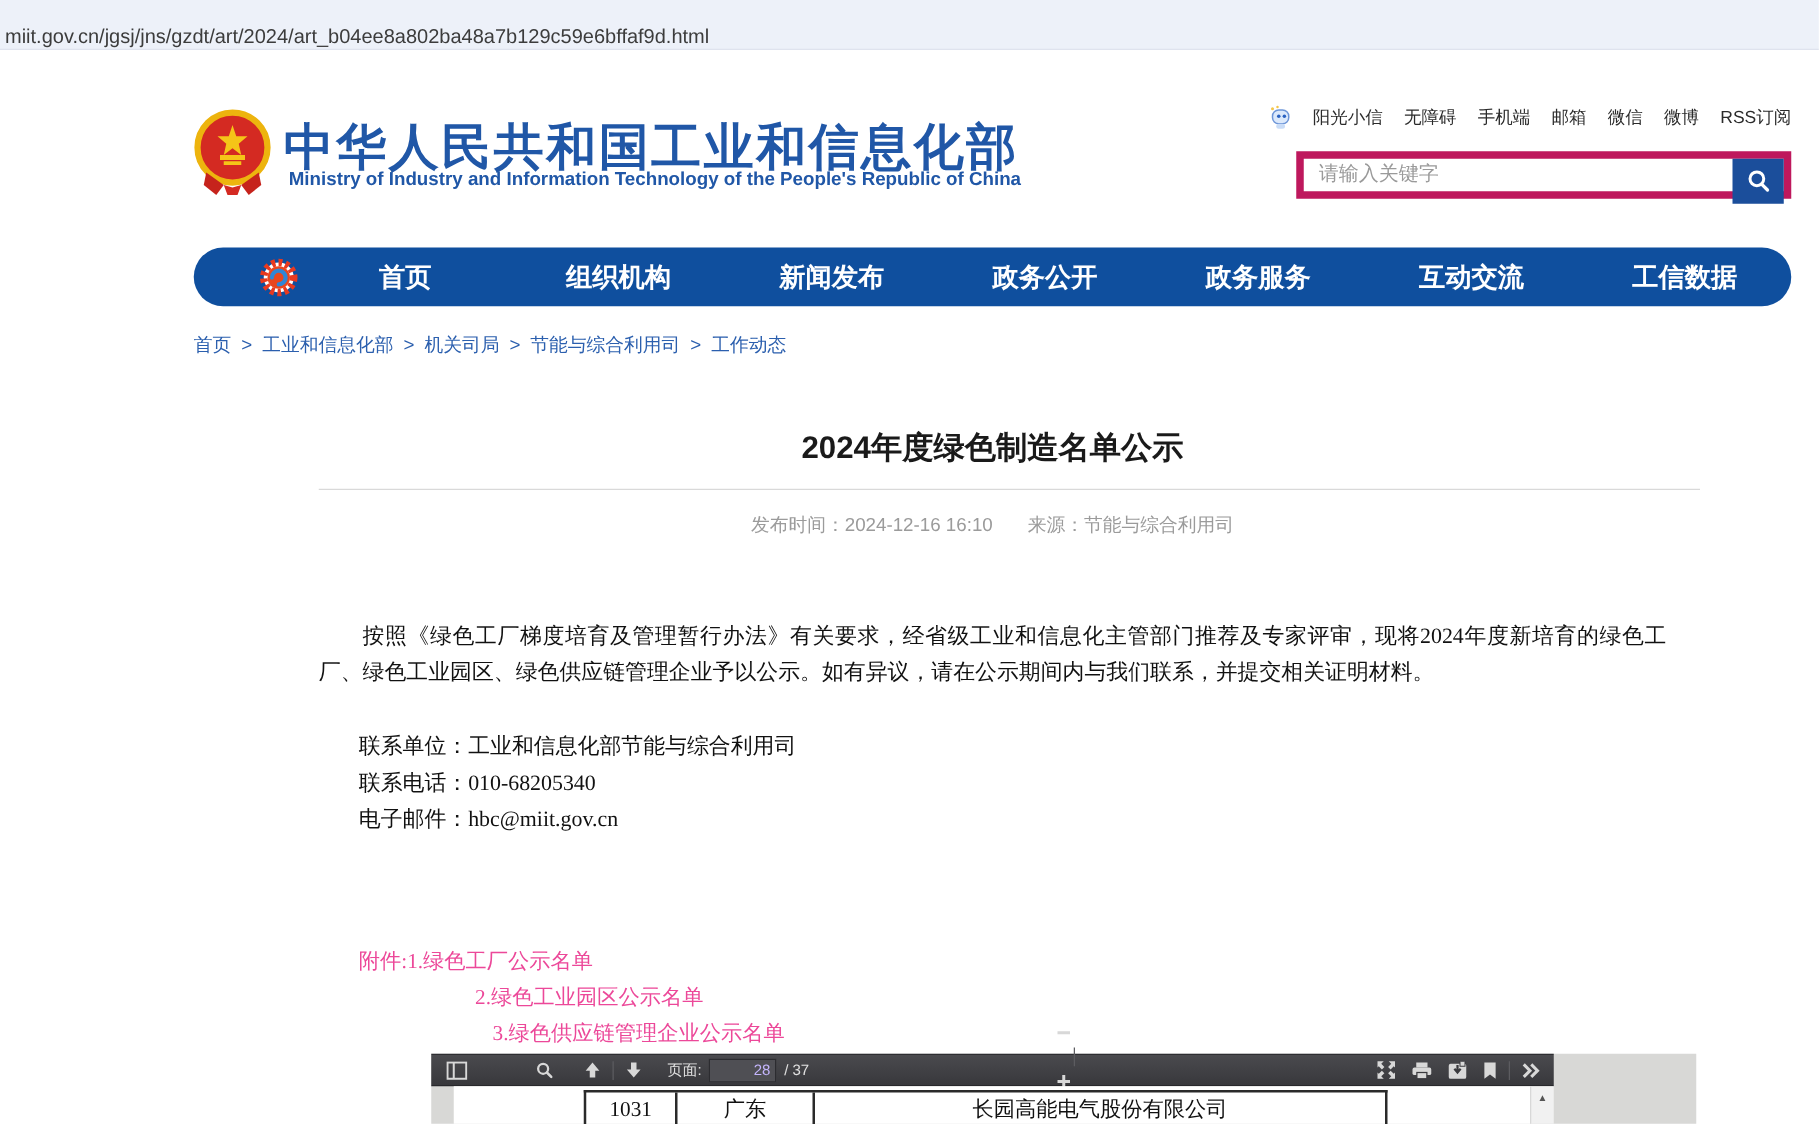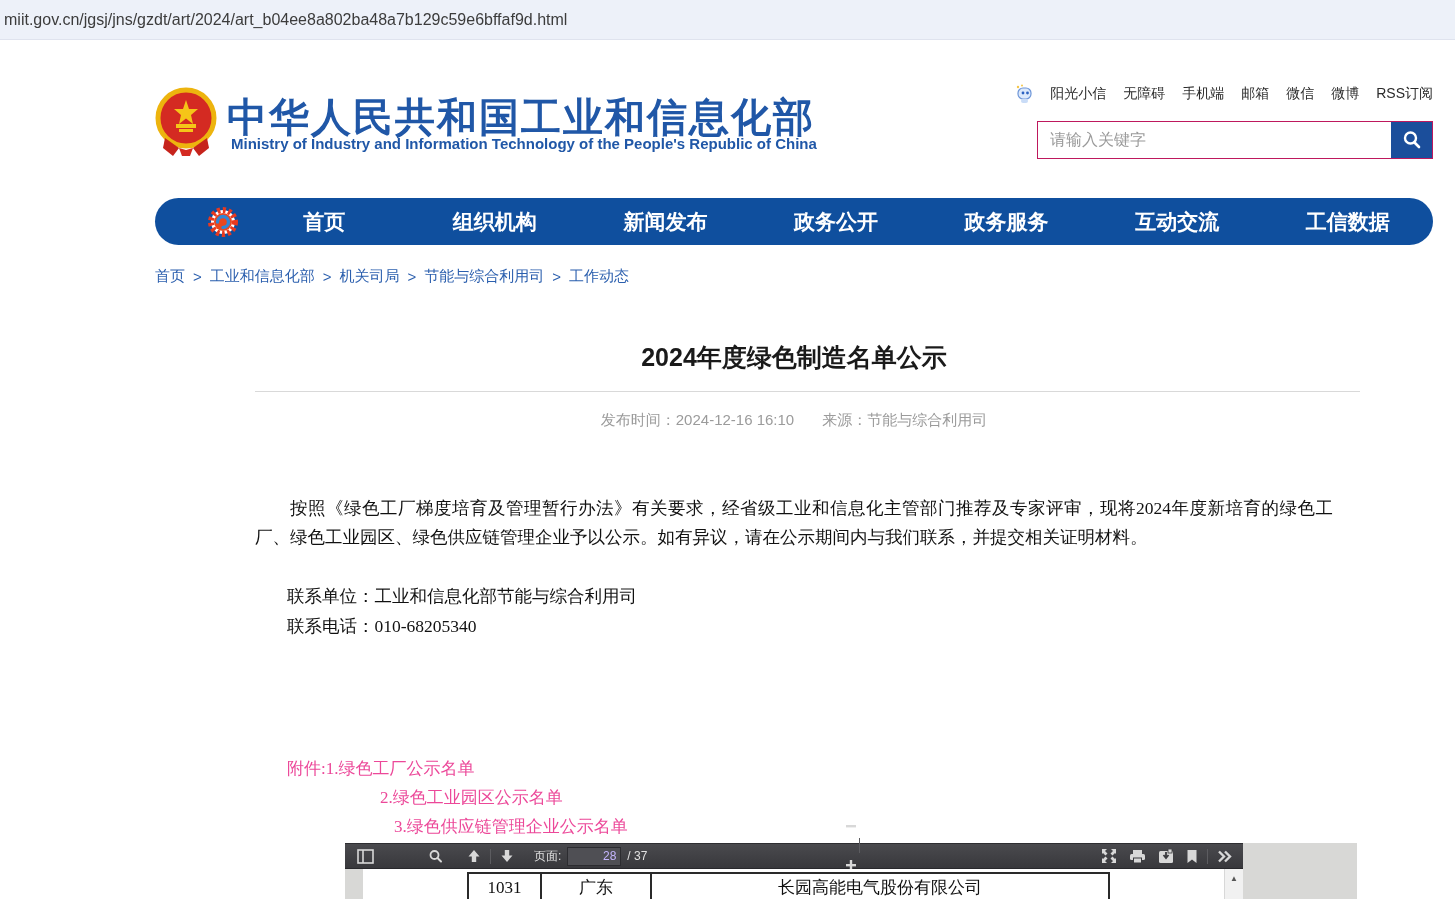--- a/index.html
+++ b/index.html
@@ -1,28 +1,28 @@
 <!DOCTYPE html>
 <html><head>
 <meta charset="utf-8">
 <style>
   html,body{margin:0;padding:0;width:1455px;height:899px;overflow:hidden;background:#fff;
     font-family:"Liberation Sans",sans-serif;}
   .abs{position:absolute;}
   
   #urlbar{left:0;top:0;width:1455px;height:39px;background:#edf1f9;border-bottom:1px solid #dfe3ee;
-    display:flex;align-items:center;}
+    display:flex;align-items:flex-end;}
   #urlbar .url{font-size:16px;color:#3c3c3c;padding-left:4px;white-space:nowrap;}
   
   #emblem{left:155px;top:86px;}
   #siteTitle{left:227px;top:90px;font-size:40px;font-weight:bold;color:#2057a7;letter-spacing:2px;white-space:nowrap;}
   #siteSub{left:231px;top:135px;font-size:15px;font-weight:bold;color:#2057a7;white-space:nowrap;}
   #quickLinks{top:84px;right:22px;display:flex;align-items:center;gap:17px;font-size:14px;color:#2b2b2b;}
   #quickLinks a{color:#2b2b2b;text-decoration:none;white-space:nowrap;cursor:pointer;}
-  #searchBox{left:1037px;top:121px;width:396px;height:38px;border:1px solid #be185d;background:#fff;
+  #searchBox{left:1037px;top:121px;width:396px;height:38px;border:6px solid #be185d;background:#fff;
     display:flex;box-sizing:border-box;}
   #searchInput{flex:1;border:none;outline:none;font-size:16px;padding:0 12px;color:#333;
     font-family:"Liberation Sans",sans-serif;background:transparent;}
   #searchInput::placeholder{color:#9a9a9a;}
   #searchBtn{width:41px;height:36px;background:#1b4e9b;border:none;cursor:pointer;display:flex;
     align-items:center;justify-content:center;padding:0;}
   
   #nav{left:155px;top:198px;width:1278px;height:47px;background:#0f4f9e;border-radius:24px;
     display:flex;align-items:center;}
   #navLogo{margin-left:52px;display:flex;align-items:center;}
@@ -164,20 +164,21 @@
 <div class="abs" id="artDivider"></div>
 <div class="abs" id="artMeta">
   <span>发布时间：2024-12-16 16:10</span><span class="gap"></span><span>来源：节能与综合利用司</span>
 </div>
 
 <div class="abs" id="artBody">按照《绿色工厂梯度培育及管理暂行办法》有关要求，经省级工业和信息化主管部门推荐及专家评审，现将2024年度新培育的绿色工厂、绿色工业园区、绿色供应链管理企业予以公示。如有异议，请在公示期间内与我们联系，并提交相关证明材料。</div>
 
 <div class="abs" id="infoLines">
   <div>联系单位：工业和信息化部节能与综合利用司</div>
   <div>联系电话：010-68205340</div>
+  <div>电子邮件：hbc@miit.gov.cn</div>
 </div>
 
 <div class="attach" id="attach0">附件:1.绿色工厂公示名单</div>
 <div class="attach" id="attach1">2.绿色工业园区公示名单</div>
 <div class="attach" id="attach2">3.绿色供应链管理企业公示名单</div>
 
 <div class="abs" id="pdf">
   <div class="abs" id="pdfToolbar">
     <button class="tb-btn" style="margin-left:6px">
       <span>

